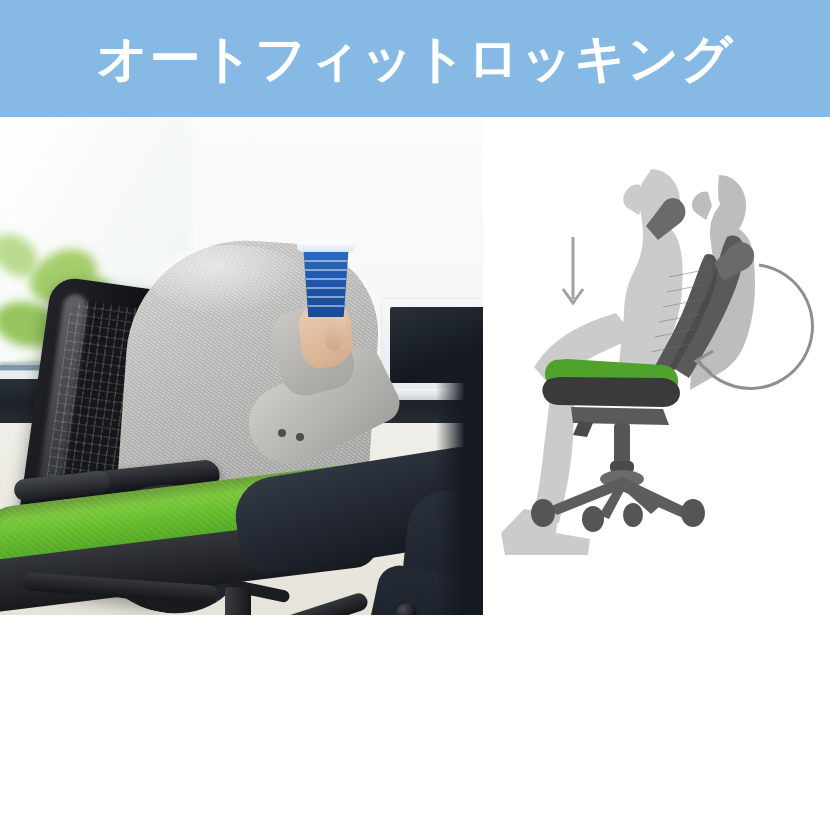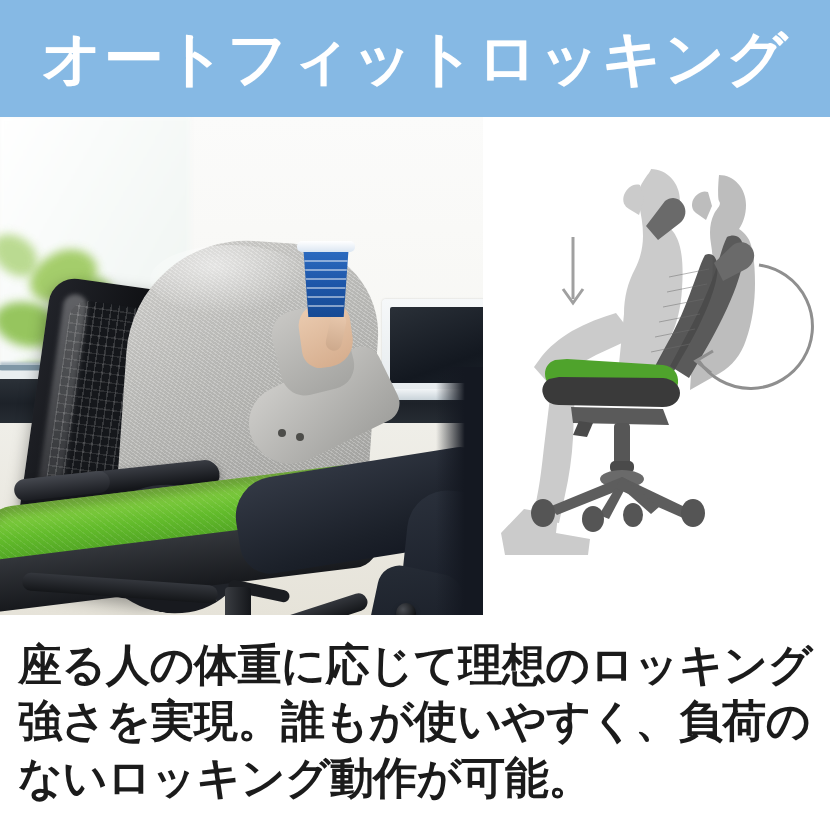--- a/index.html
+++ b/index.html
@@ -2,21 +2,21 @@
 <html><head>
 <meta charset="utf-8">
 <style>
   html,body{margin:0;padding:0;background:#fff;}
   body{font-family:"Liberation Sans","DejaVu Sans",sans-serif;}
   #page{position:relative;width:830px;height:830px;overflow:hidden;background:#ffffff;}
 
   
   #header-band{position:absolute;left:0;top:0;width:830px;height:117px;background:#86b9e4;
     display:flex;align-items:center;justify-content:center;}
-  #header-title{color:#ffffff;font-size:60px;font-weight:bold;letter-spacing:1px;
+  #header-title{color:#ffffff;font-size:51px;font-weight:bold;letter-spacing:1px;
     line-height:1;white-space:nowrap;text-shadow:0 0 1px rgba(255,255,255,.35);}
 
   
   #media-row{position:absolute;left:0;top:117px;width:830px;height:498px;background:#ffffff;}
   #photo-panel{position:absolute;left:0;top:0;width:483px;height:498px;overflow:hidden;
      background:#f3f2ee;}
   #illus-panel{position:absolute;left:483px;top:0;width:347px;height:498px;overflow:hidden;
      background:#ffffff;}
 
   
@@ -291,21 +291,14 @@
         </g>
 
         <g stroke="#8f8f8f" fill="none" stroke-width="3">
           <path d="M276 148 a62 62 0 1 1 -60 96"></path>
           <path d="M230 234 L213 244 L228 256" fill="none"></path>
         </g>
       </svg>
     </div>
   </div>
 
-  <div id="caption">
-    <div id="caption-inner">
-      <div class="cap-line">座る人の体重に応じて理想のロッキング</div>
-      <div class="cap-line">強さを実現。誰もが使いやすく、負荷の</div>
-      <div class="cap-line">ないロッキング動作が可能。</div>
-    </div>
-  </div>
 
 </div>
 
 </body></html>

